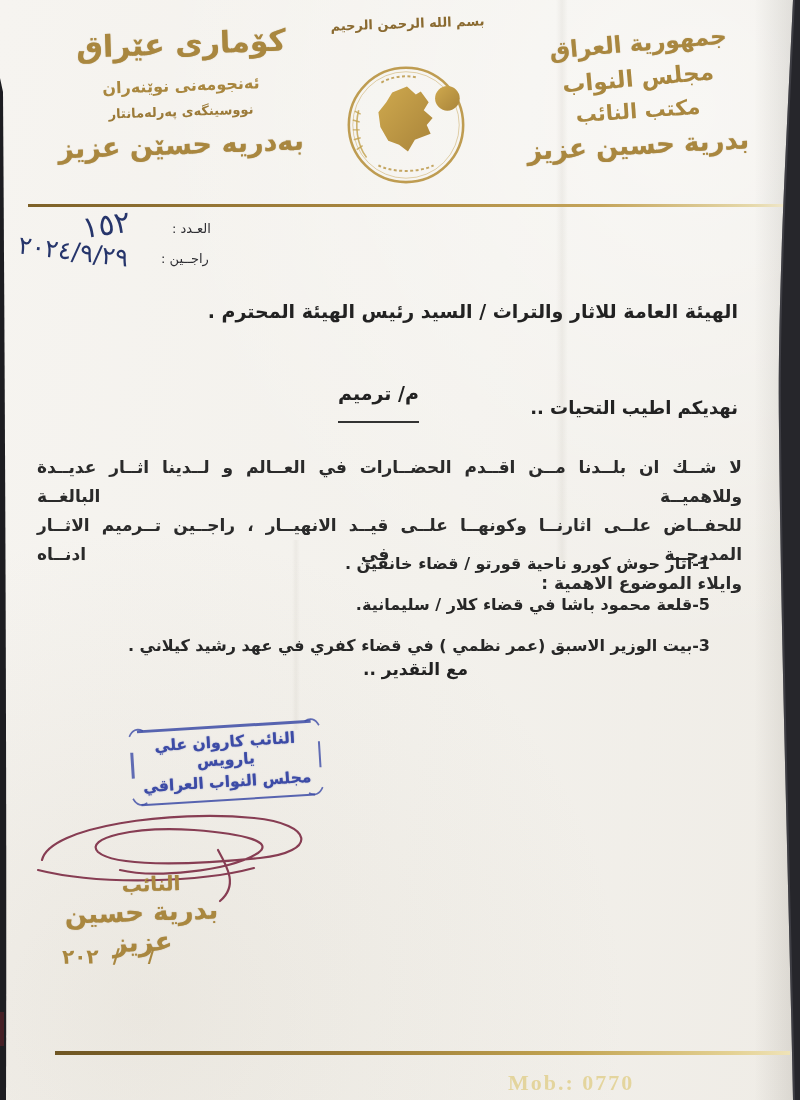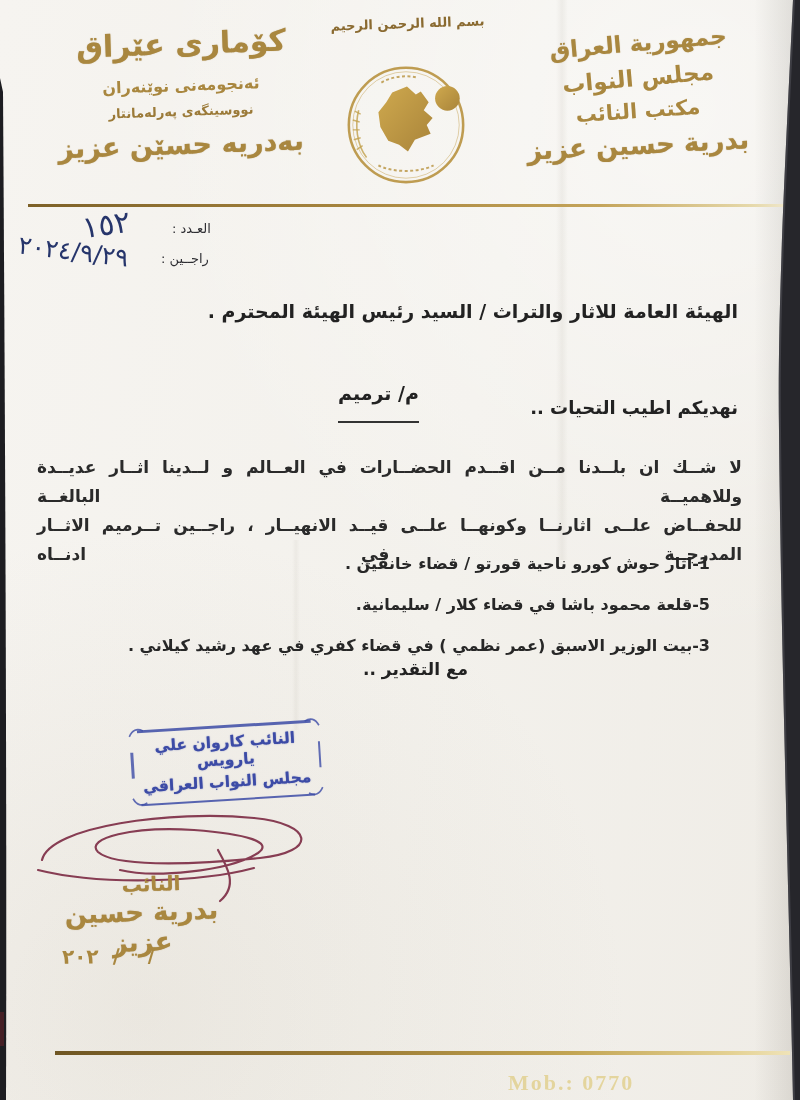--- a/index.html
+++ b/index.html
@@ -157,20 +157,21 @@
   <div class="ref-label ref-date-label">راجــين :</div>
   <div class="ref-date-value hand">٢٠٢٤/٩/٢٩</div>
 
   <div class="addressee rtl">الهيئة العامة للاثار والتراث / السيد رئيس الهيئة المحترم .</div>
   <div class="subject rtl">م/ ترميم</div>
   <div class="greeting rtl">نهديكم اطيب التحيات ..</div>
 
   <div class="paragraph">
     <div class="just">لا شــك ان بلــدنا مــن اقــدم الحضــارات في العــالم و لــدينا اثــار عديــدة وللاهميــة البالغــة</div>
     <div class="just">للحفــاض علــى اثارنــا وكونهــا علــى قيــد الانهيــار ، راجــين تــرميم الاثــار المدرجــة في ادنــاه</div>
+    <div class="last">وايلاء الموضوع الاهمية :</div>
   </div>
 
   <div class="items">
     <div class="item">1-اثار حوش كورو ناحية قورتو / قضاء خانقين .</div>
     <div class="item">5-قلعة محمود باشا في قضاء كلار / سليمانية.</div>
     <div class="item">3-بيت الوزير الاسبق (عمر نظمي ) في قضاء كفري في عهد رشيد كيلاني .</div>
   </div>
 
   <div class="closing rtl">مع التقدير ..</div>
 

